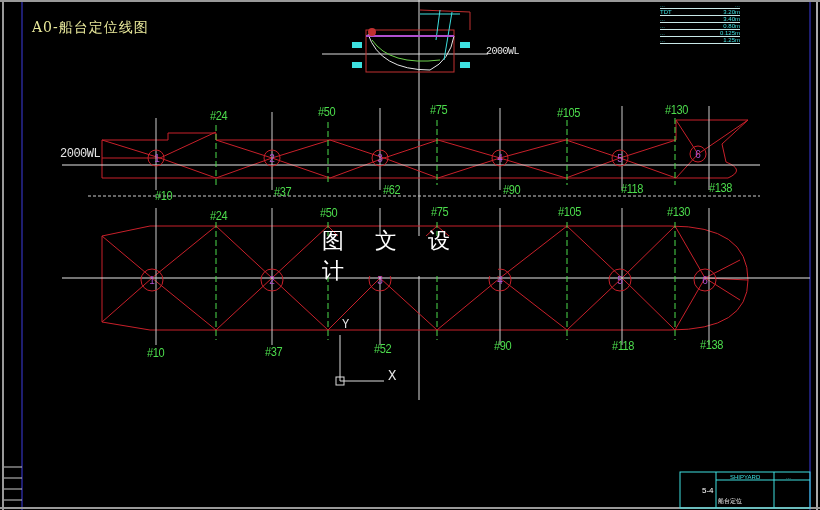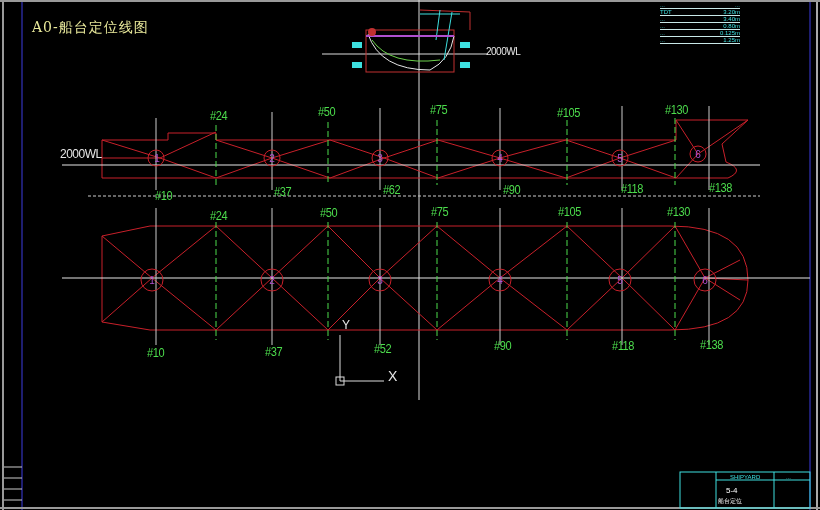--- a/index.html
+++ b/index.html
@@ -2,26 +2,26 @@
 <html><head>
 <meta charset="utf-8">
 <style>
   html,body{margin:0;padding:0;background:#000;}
   body{width:820px;height:510px;overflow:hidden;position:relative;font-family:"DejaVu Sans",sans-serif;}
   .frame{position:absolute;inset:0;}
   svg{position:absolute;left:0;top:0;}
   .title{position:absolute;left:32px;top:19px;color:#e8e89a;font-family:"DejaVu Serif",serif;font-size:14px;letter-spacing:1px;}
   .wm{position:absolute;left:322px;top:236px;width:176px;height:40px;background:#000;color:#fff;font-size:22px;letter-spacing:12px;display:flex;align-items:center;justify-content:center;font-family:"DejaVu Sans",sans-serif;}
   .lbl{position:absolute;color:#4cdc4c;font-family:"Liberation Sans Narrow","Liberation Sans",sans-serif;font-size:13px;letter-spacing:-0.5px;white-space:nowrap;transform:scaleX(0.85);transform-origin:left center;}
-  .wl{position:absolute;color:#e6e6e6;font-family:Liberation Sans, sans-serif;font-size:12px;white-space:nowrap;letter-spacing:-0.5px;text-align:center;}
+  .wl{position:absolute;color:#e6e6e6;font-family:Liberation Mono, monospace;font-size:12px;white-space:nowrap;letter-spacing:-0.5px;text-align:center;}
   .node{position:absolute;color:#b050d0;font-size:10px;font-family:"Liberation Sans",sans-serif;transform:translate(-50%,-50%);}
   .prop{position:absolute;left:660px;top:2px;width:80px;font-size:6px;color:#3ee0e0;font-family:"Liberation Sans",sans-serif;}
   .prop div{display:flex;justify-content:space-between;border-bottom:1px solid #c8e8e8;height:6px;line-height:6px;}
   .tb{position:absolute;left:680px;top:472px;width:132px;height:36px;font-size:6px;color:#3ee0e0;font-family:"Liberation Sans",sans-serif;}
-  .tb .dno{position:absolute;left:46px;top:14px;color:#fff;font-size:8px;}
+  .tb .dno{position:absolute;left:22px;top:14px;color:#fff;font-size:8px;}
   .tb .proj{position:absolute;left:50px;top:2px;}
   .tb .org{position:absolute;left:106px;top:2px;}
   .tb .sub{position:absolute;left:38px;top:25px;color:#fff;}
 </style>
 </head>
 <body>
 
 <div class="frame">
 <svg width="820" height="510" viewBox="0 0 820 510">
 
@@ -170,20 +170,21 @@
 <div class="node" style="left:152px;top:280px">1</div>
 <div class="node" style="left:272px;top:280px">2</div>
 <div class="node" style="left:380px;top:280px">3</div>
 <div class="node" style="left:500px;top:280px">4</div>
 <div class="node" style="left:620px;top:280px">5</div>
 <div class="node" style="left:705px;top:280px">6</div>
 
 <div class="wl" style="left:342px;top:318px">Y</div>
 <div class="wl" style="left:388px;top:368px;font-size:14px">X</div>
 
+<div class="wm">图 文 设 计</div>
 
 <div class="prop">
   <div>
         <span>...</span>
         <span>...</span>
       </div>
   <div>
         <span>TDT</span>
         <span>3.20m</span>
       </div>

